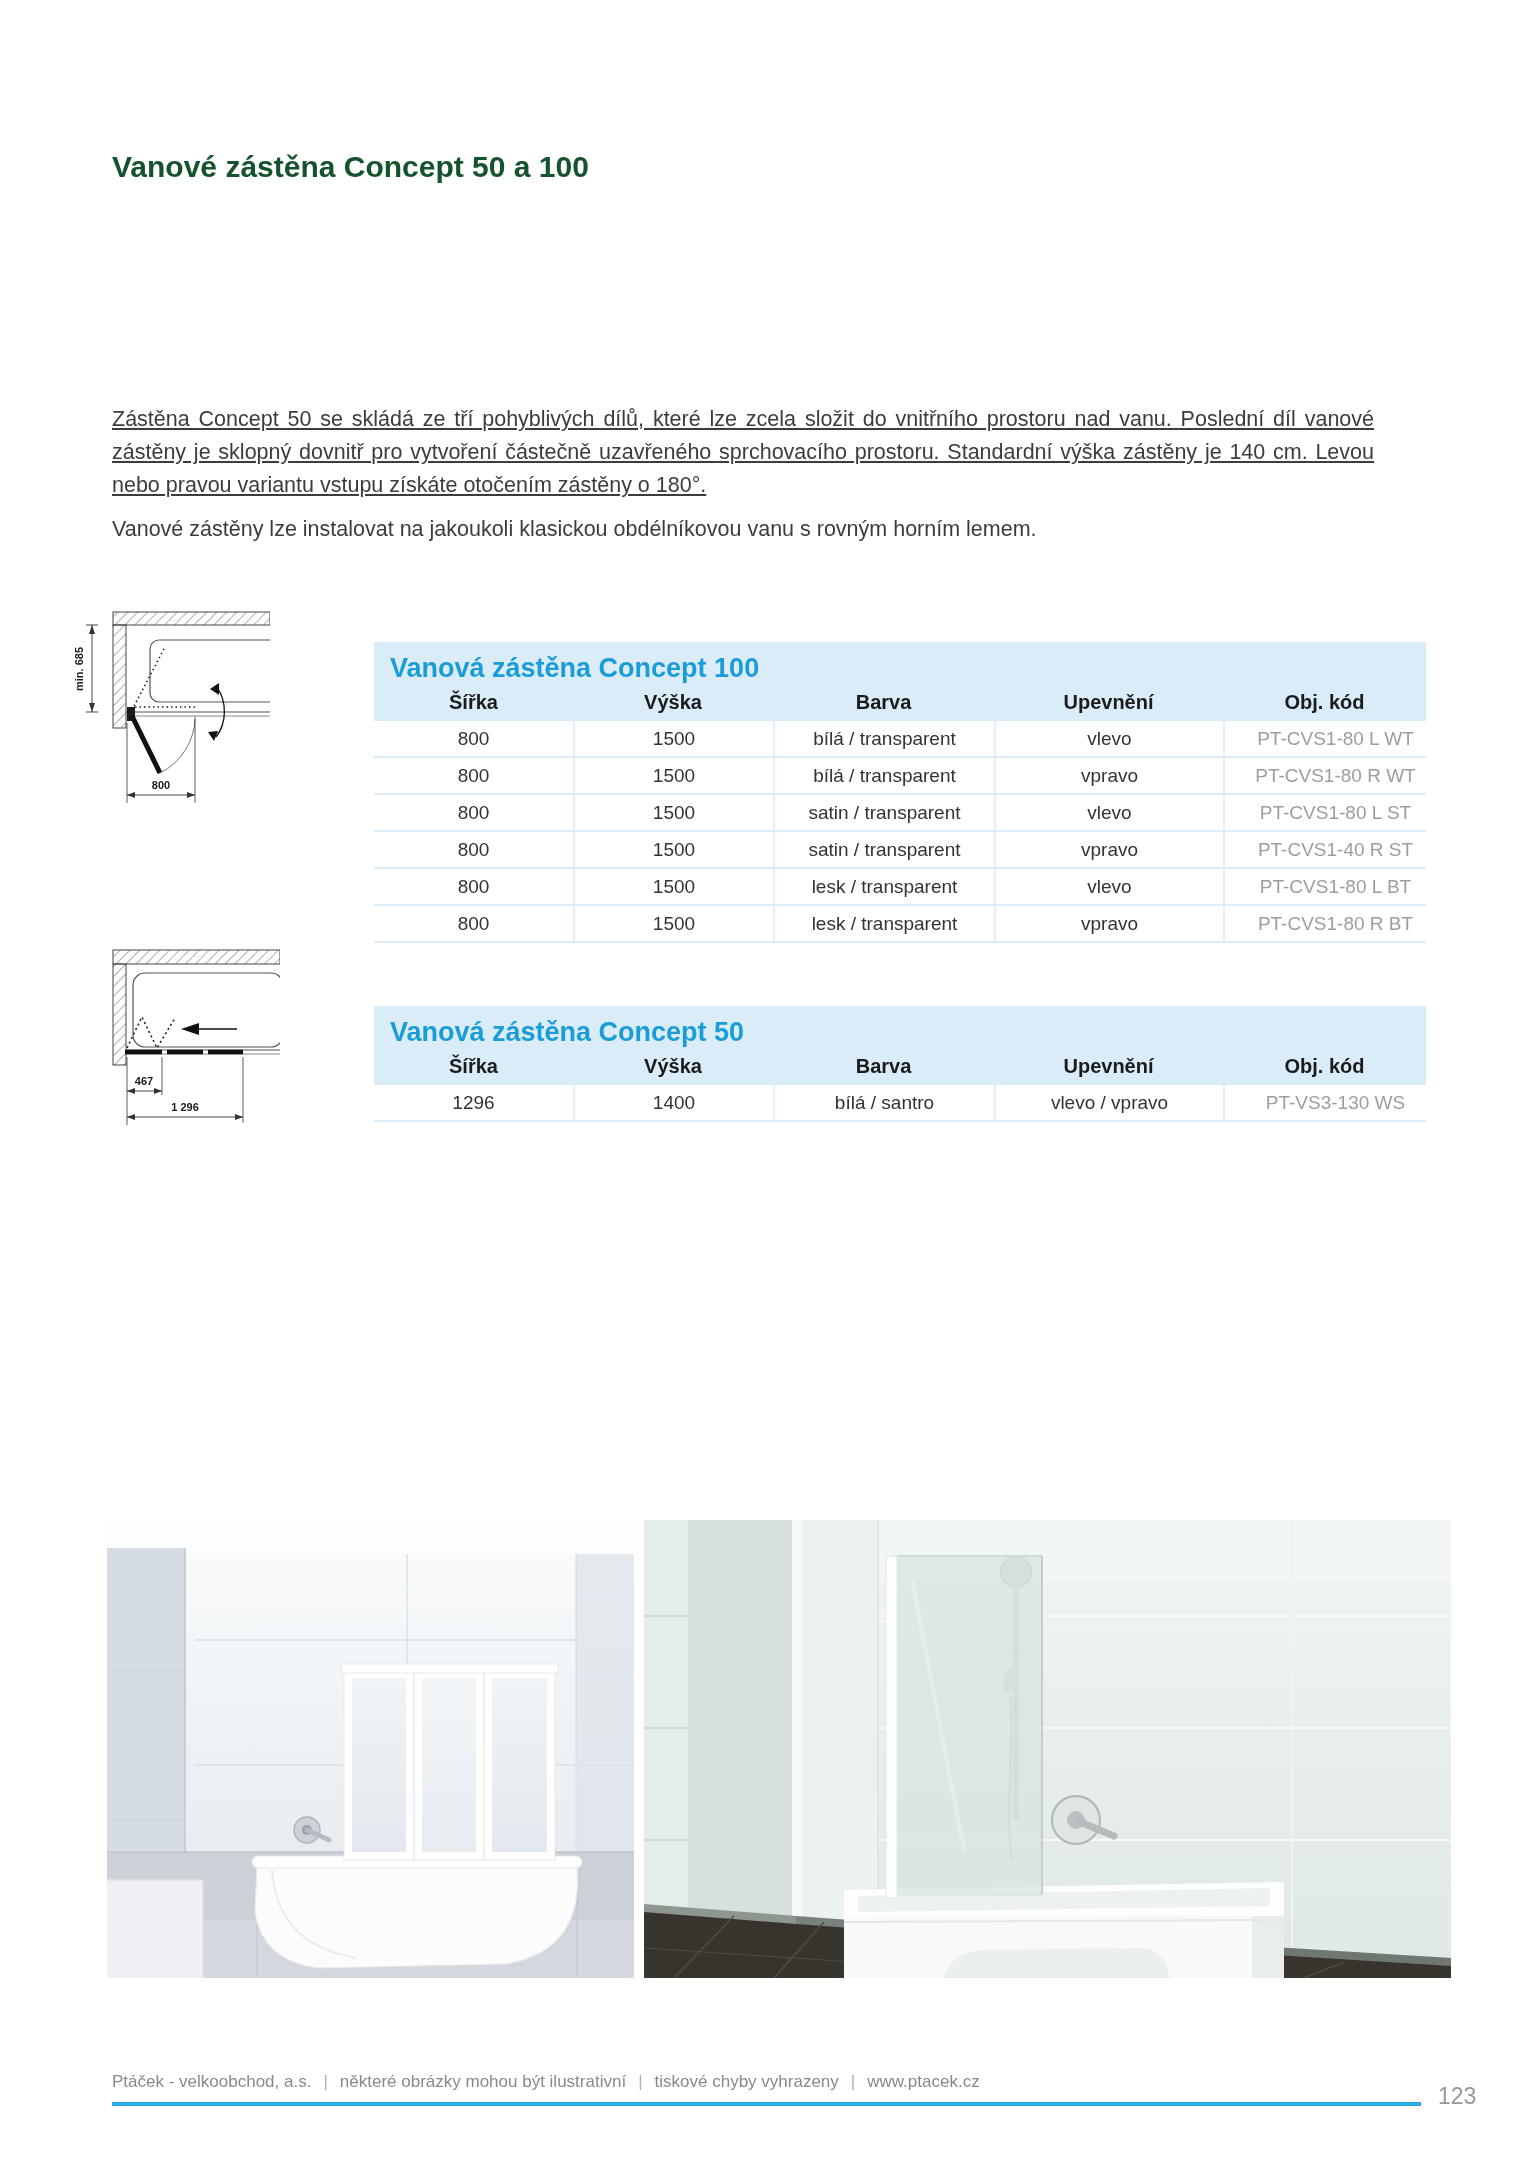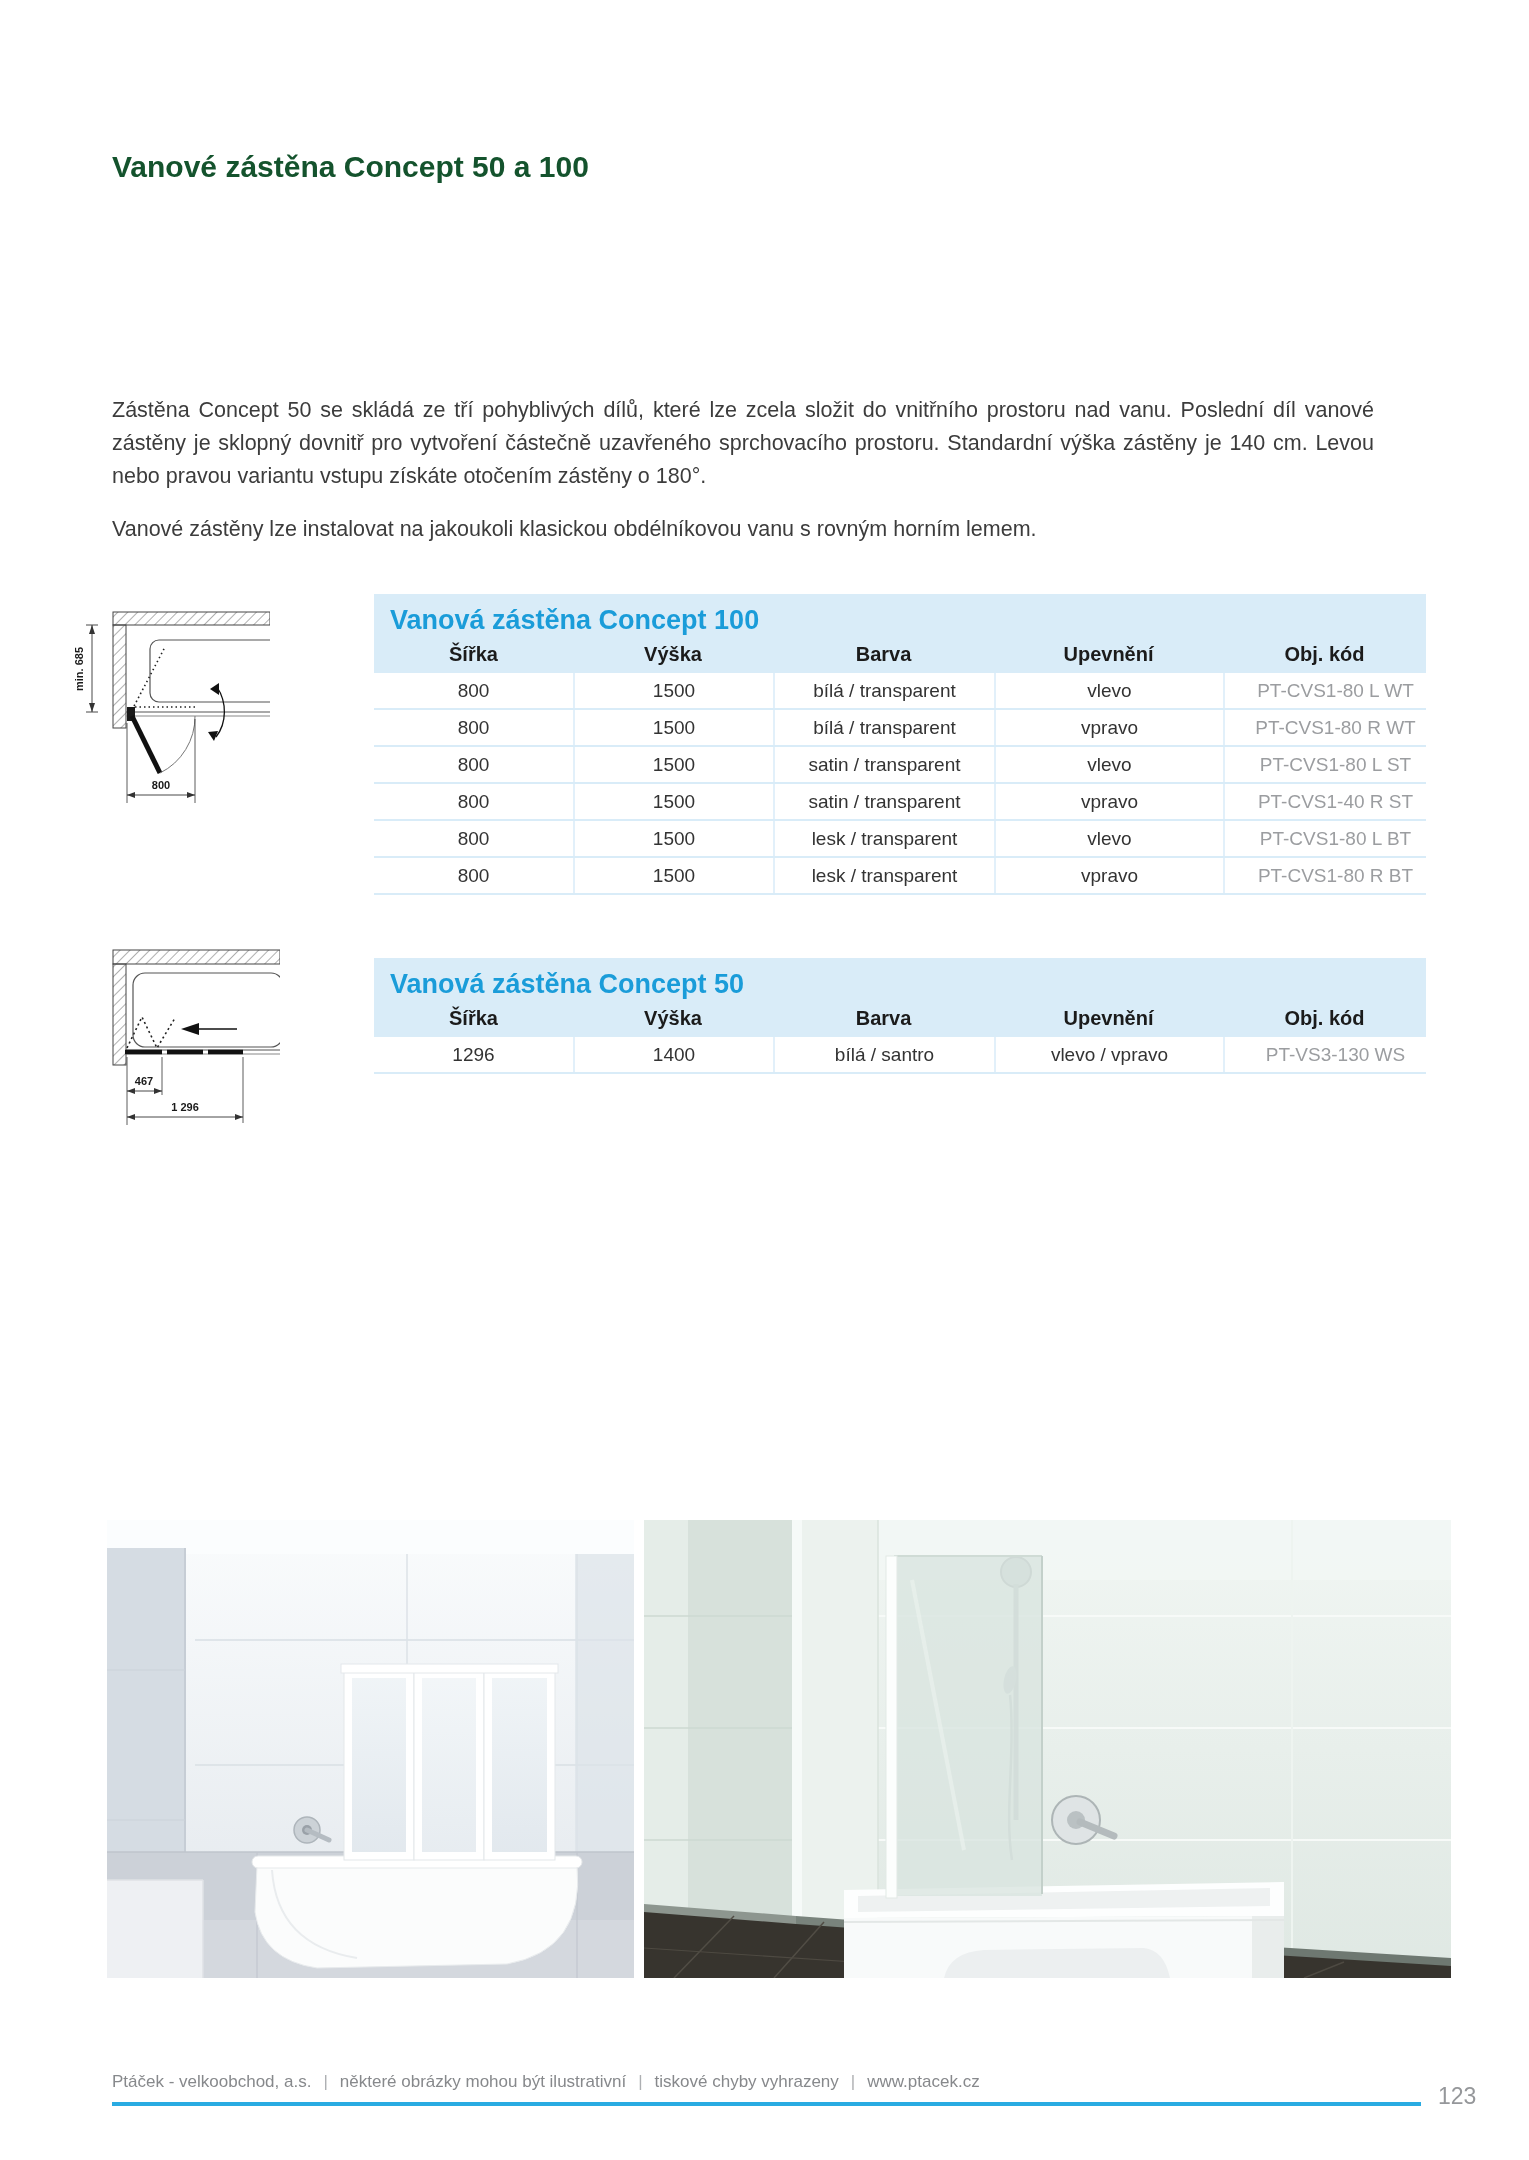--- a/index.html
+++ b/index.html
@@ -6,28 +6,28 @@
   .page{position:relative;width:1529px;height:2160px;background:#fff;overflow:hidden;
         font-family:"Liberation Sans",sans-serif;color:#3c3c3c;}
 
   .kicker{position:absolute;left:112px;top:150px;font-size:30px;font-weight:bold;color:#14532d;}
   .big-title{position:absolute;left:105px;top:222px;font-size:70px;line-height:72px;
              color:#6d6e70;letter-spacing:-2.5px;font-weight:400;white-space:nowrap;}
 
   .para{position:absolute;left:112px;width:1262px;margin:0;font-size:21.5px;line-height:33px;
         color:#3c3c3c;text-align:justify;}
   .para-1{top:330px;}
-  .para-2{top:394px;}
+  .para-2{top:403px;text-decoration:underline;}
   .para-3{top:513px;}
 
   
   .ptable{position:absolute;left:374px;width:1052px;}
   .ptable-100{top:594px;}
   .ptable-50{top:958px;}
-  .t-head{background:#d9ecf8;padding:10px 0 6px 0;}
+  .t-head{background:#d9ecf8;padding:10px 0 6px 0;margin-top:48px;}
   .t-title{padding-left:16px;font-size:27px;font-weight:bold;color:#1a9cd9;line-height:32px;}
   .t-cols,.t-row{display:grid;grid-template-columns:199px 200px 221px 229px 203px;}
   .t-cols{margin-top:5px;}
   .t-col{text-align:center;font-size:20px;font-weight:bold;color:#1b1b1b;line-height:26px;}
   .t-body{border-bottom:2px solid #d9ecf8;}
   .t-row{height:35px;background:#fff;}
   .t-row + .t-row{border-top:2px solid #d9ecf8;}
   .cell{text-align:center;font-size:19px;color:#333;line-height:35px;height:35px;overflow:hidden;}
   .cell + .cell{border-left:2px solid #e2f0fa;}
   .cell.code{color:#9b9da0;padding-left:20px;}

